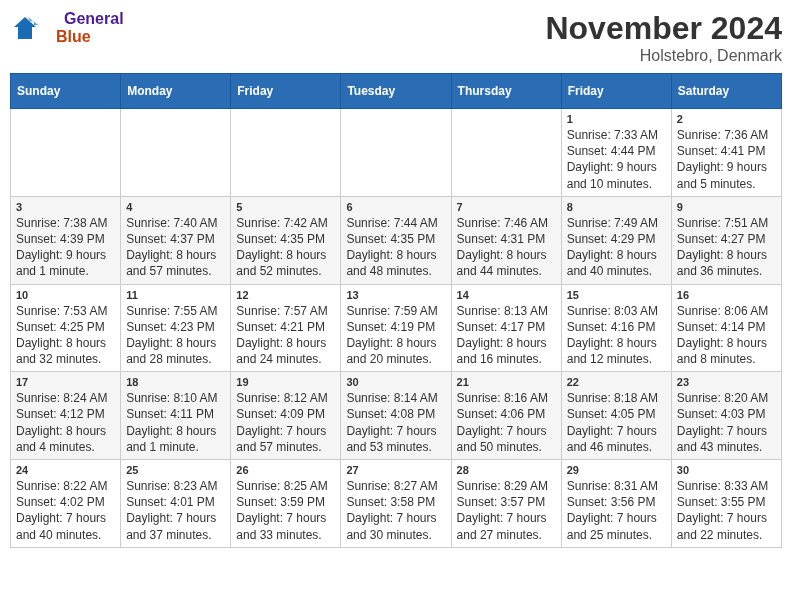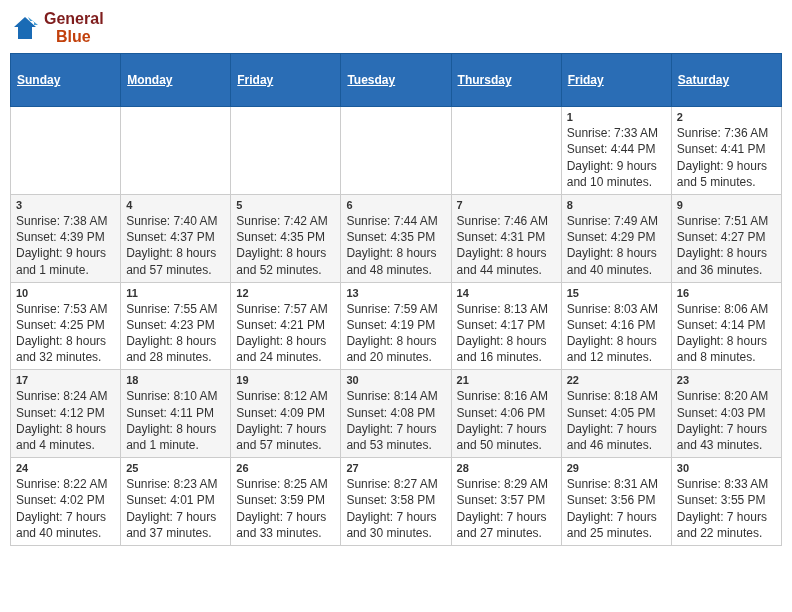--- a/index.html
+++ b/index.html
@@ -22,21 +22,22 @@
       gap: 4px;
     }
     .logo-text {
       display: flex;
       flex-direction: column;
       line-height: 1.1;
     }
     .logo-general {
       font-size: 16px;
       font-weight: bold;
-      color: #7f1d1d;
+      color: #4c1d95;
+      margin-left: 20px;
     }
     .logo-blue {
       font-size: 16px;
       font-weight: bold;
       color: #c2410c;
       margin-left: 12px;
     }
     .logo-icon {
       width: 30px;
       height: 30px;
@@ -56,24 +57,23 @@
     .calendar {
       width: 100%;
       border-collapse: collapse;
       border: 1px solid #ccc;
     }
     .calendar th {
       background: #2a6db5;
       color: #fff;
       font-size: 12px;
       font-weight: bold;
-      padding: 19px 6px;
+      padding: 10px 6px;
       text-align: left;
       border: 1px solid #1a5a9a;
-      text-decoration: underline;
     }
     .calendar td {
       vertical-align: top;
       border: 1px solid #ccc;
       padding: 4px 5px;
       font-size: 10px;
       color: #333;
       width: calc(100% / 7);
       background: #fff;
       height: 82px;
@@ -102,20 +102,24 @@
   <div class="logo">
     <svg class="logo-icon" viewBox="0 0 30 30">
       <polygon points="15,4 26,14 22,14 22,26 8,26 8,14 4,14" fill="#1a6bb5"></polygon>
       <polygon points="18,4 28,12 24,12 24,8 20,8" fill="#4a9fd5"></polygon>
     </svg>
     <div class="logo-text">
       <span class="logo-general">General</span>
       <span class="logo-blue">Blue</span>
     </div>
   </div>
+  <div class="title-block">
+    <div class="month-title">November 2024</div>
+    <div class="location">Holstebro, Denmark</div>
+  </div>
 </div>
 
 <table class="calendar">
   <thead>
     <tr>
     <th>Sunday</th>
         <th>Monday</th>
         <th>Friday</th>
         <th>Tuesday</th>
         <th>Thursday</th>

